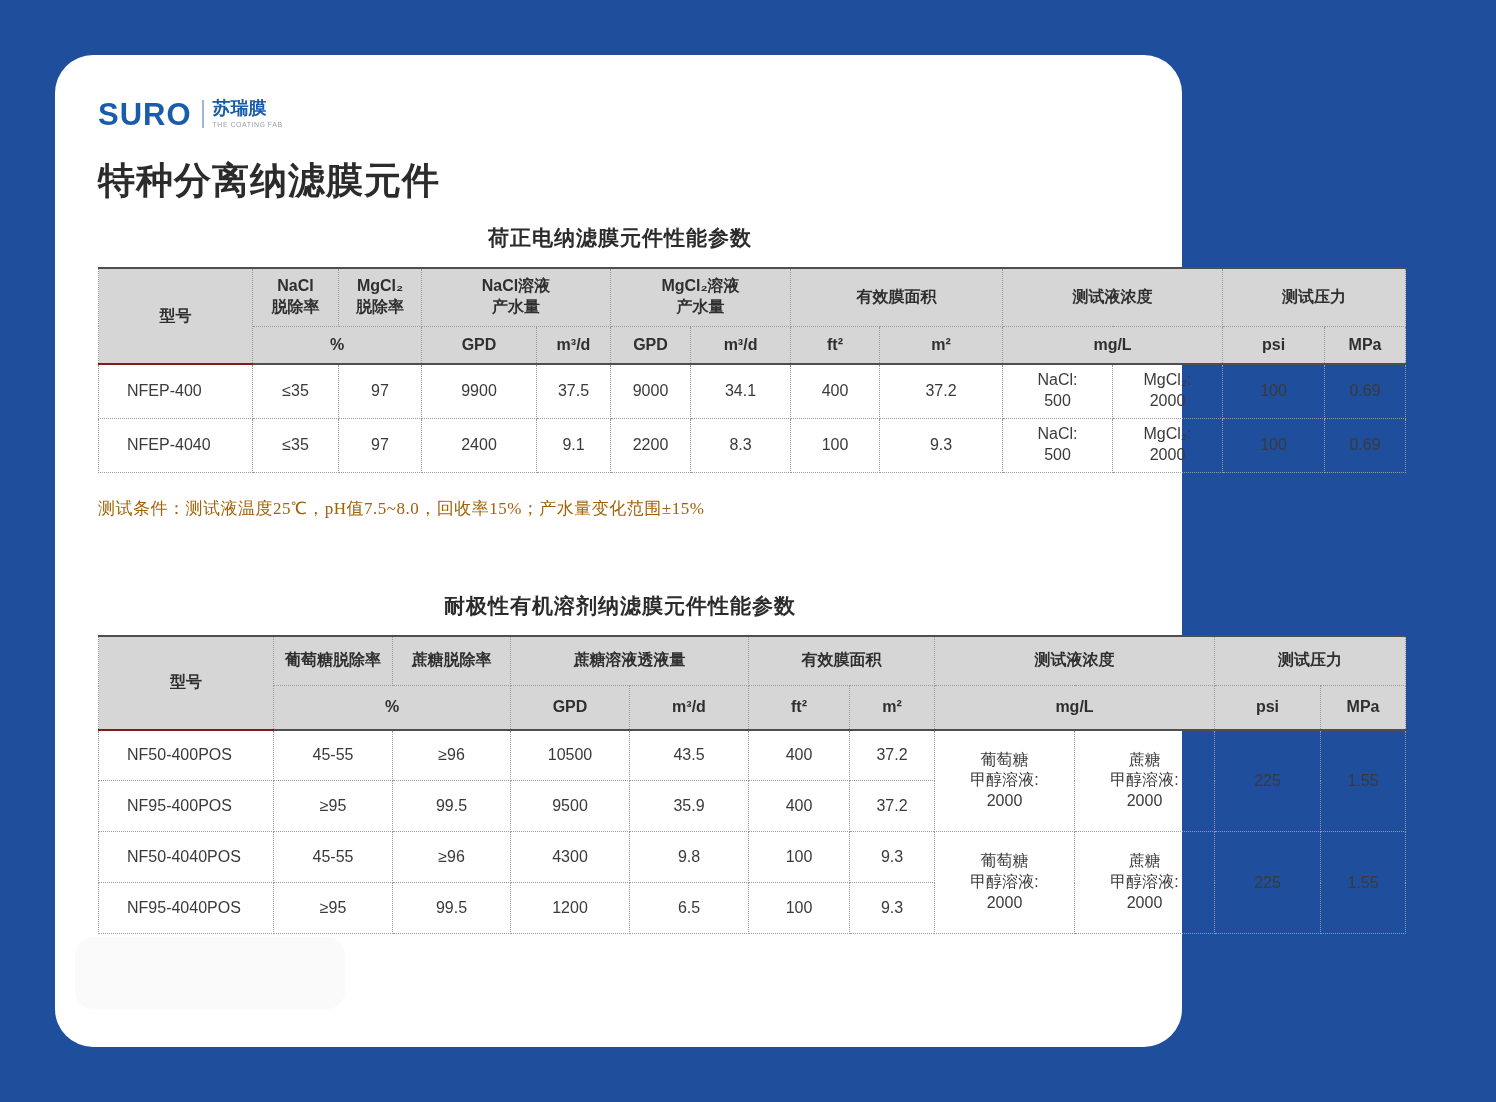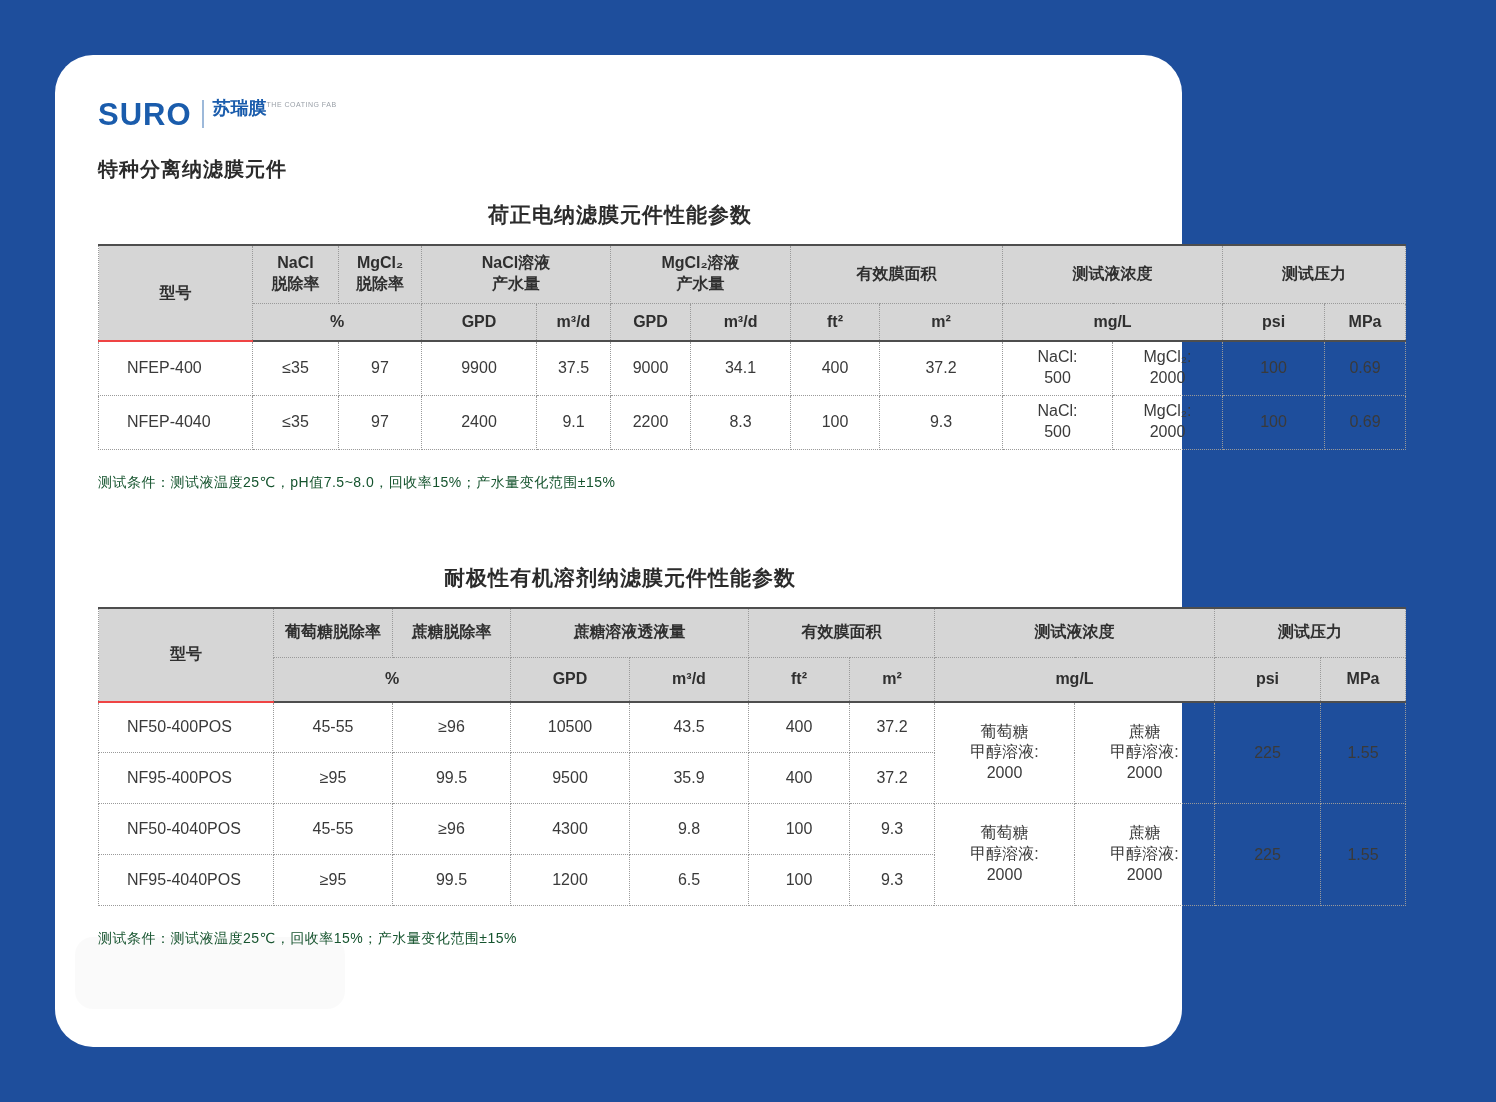--- a/index.html
+++ b/index.html
@@ -17,25 +17,25 @@
     width: 1127px; height: 992px;
     background: #ffffff;
     border-radius: 38px;
   }
   .content { padding: 24px 40px 0 43px; position: relative; }
 
   
   .logo-row { display: flex; align-items: flex-start; margin-top: 20px; }
   .logo-brand { font-size: 31px; font-weight: bold; color: #1a5cac; letter-spacing: 1px; line-height: 1; }
   .logo-divider { width: 2px; height: 28px; background: #9db9da; margin: 1px 9px 0 10px; }
-  .logo-cn-block { display: flex; flex-direction: row; }
+  .logo-cn-block { display: flex; flex-direction: column; }
   .logo-cn { font-size: 18px; font-weight: bold; color: #1a5cac; line-height: 1.1; }
   .logo-tagline { font-size: 7px; color: #9aa0a8; letter-spacing: 0.5px; margin-top: 2px; }
 
-  .page-title { font-size: 20px; font-weight: bold; color: #2b2b2b; margin-top: 26px; letter-spacing: 1px; }
+  .page-title { font-size: 37px; font-weight: bold; color: #2b2b2b; margin-top: 26px; letter-spacing: 1px; }
 
   .section-title { text-align: center; font-size: 21px; font-weight: bold; color: #2b2b2b; letter-spacing: 1px; }
   .t1-title { margin-top: 18px; }
   .t2-title { margin-top: 72px; }
 
   table.spec-table {
     width: 1307px;
     border-collapse: collapse;
     table-layout: fixed;
     margin-top: 15px;
@@ -48,31 +48,31 @@
     text-align: center;
     vertical-align: middle;
     padding: 2px 4px;
   }
   .spec-table thead th {
     background: #d6d6d6;
     font-weight: bold;
     color: #2f2f2f;
   }
   .spec-table thead tr.sub th { border-bottom: 2px solid #4e4e4e; }
-  .spec-table thead th.model-h { border-bottom: 2px solid #ef4444; }
+  .spec-table thead th.model-h { border-bottom: 2px solid #7f1d1d; }
   .t1 thead tr.top { height: 58px; }
   .t1 thead tr.sub { height: 38px; }
   .t1 tbody tr { height: 54px; }
   .t2 thead tr.top { height: 50px; }
   .t2 thead tr.sub { height: 44px; }
   .t2 tbody tr { height: 51px; }
   .pre { white-space: pre-line; line-height: 1.3; }
   .model-cell { text-align: left !important; padding-left: 28px !important; }
 
-  .note { font-size: 14px; color: #14532d; margin-top: 24px; letter-spacing: 0.5px; }
+  .note { font-size: 17px; color: #a16207; margin-top: 24px; letter-spacing: 0.5px; font-family: Liberation Serif, serif; }
 
   .watermark {
     position: absolute;
     left: 20px; bottom: 38px;
     width: 270px; height: 72px;
     background: rgba(120,120,120,0.04);
     border-radius: 18px;
   }
 </style>
 </head>
@@ -264,17 +264,16 @@
           <td>≥95</td>
           <td>99.5</td>
           <td>1200</td>
           <td>6.5</td>
           <td>100</td>
           <td>9.3</td>
         </tr>
       </tbody>
     </table>
 
-    <div class="note">测试条件：测试液温度25℃，回收率15%；产水量变化范围±15%</div>
 
   </div>
   <div class="watermark"></div>
 </div>
 
 </body></html>

